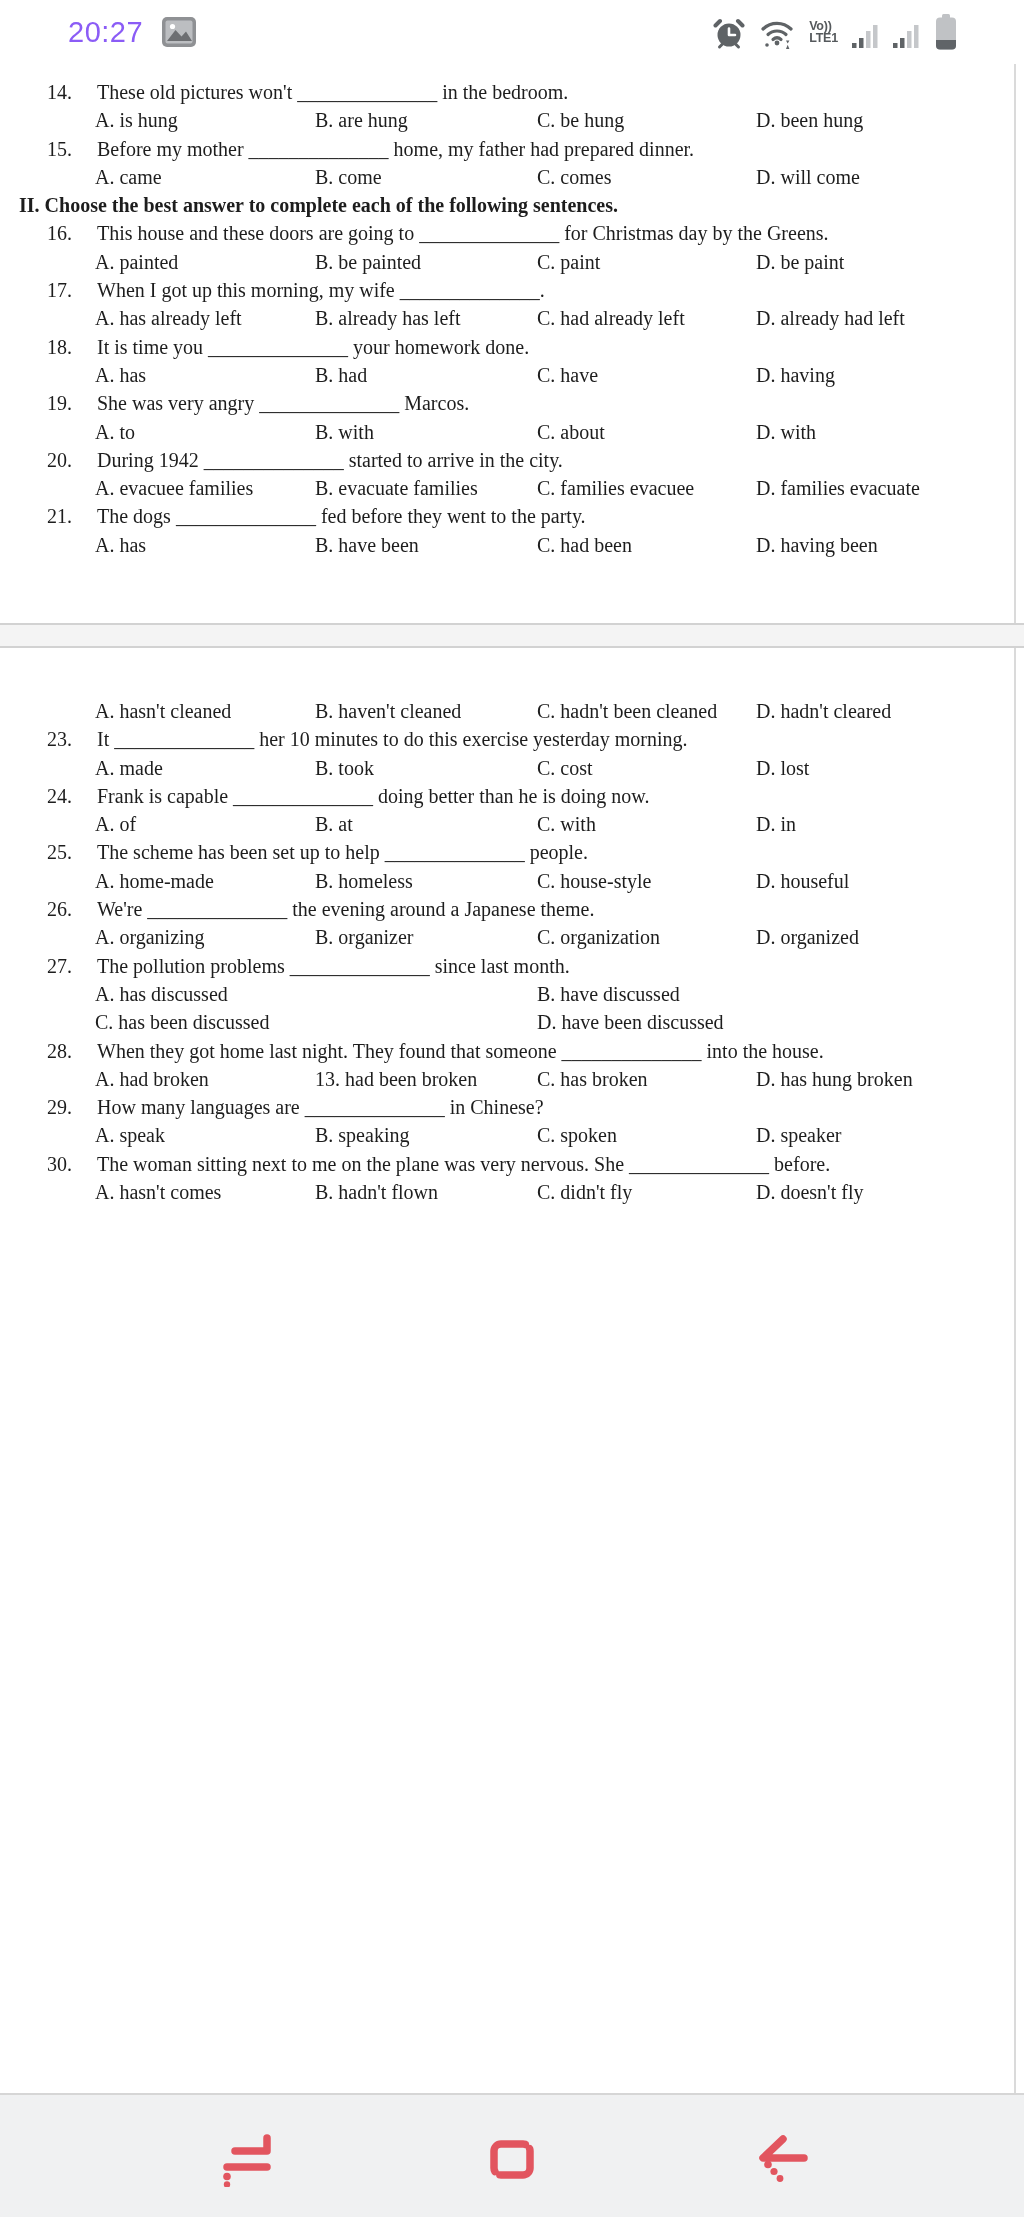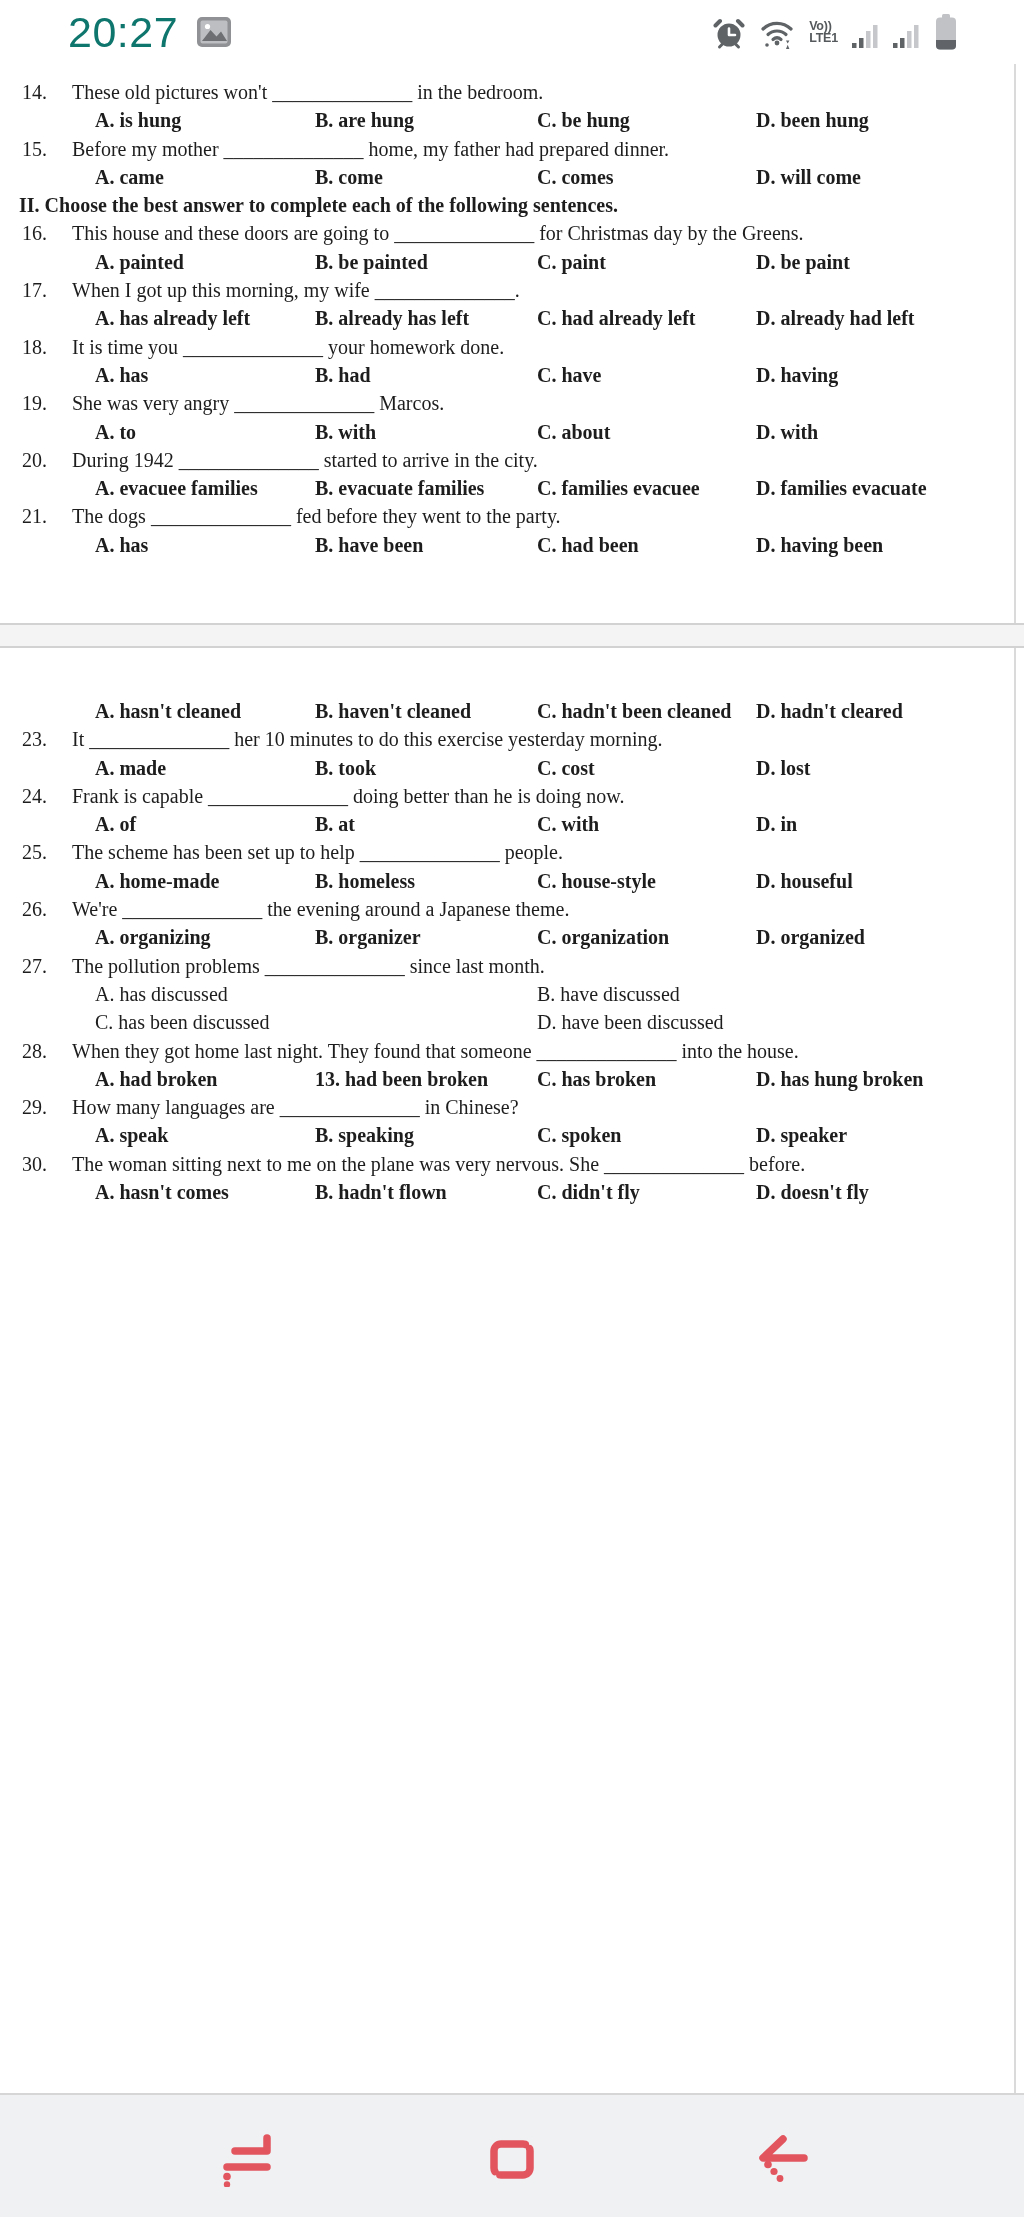--- a/index.html
+++ b/index.html
@@ -7,38 +7,38 @@
     width:1024px;height:2217px;background:#ffffff;overflow:hidden;
     font-family:"Liberation Serif",serif;position:relative;
   }
   
   .statusbar{
     height:64px;background:#ffffff;display:flex;align-items:center;
     justify-content:space-between;padding:0 66px 0 68px;box-sizing:border-box;
     font-family:"Liberation Sans",sans-serif;
   }
   .sb-left{display:flex;align-items:center;gap:18px;}
-  .sb-time{font-size:43px;color:#0f766e;letter-spacing:0.5px;}
+  .sb-time{font-size:29px;color:#8b5cf6;letter-spacing:0.5px;}
   .sb-right{display:flex;align-items:flex-end;gap:14px;}
   .volte{
     font-size:12.5px;line-height:12px;font-weight:bold;color:#55595c;
     letter-spacing:-0.2px;padding-bottom:6px;
   }
   .sb-icon{display:block;}
   
   .doc{color:#1d1d1d;font-size:20px;line-height:28.3px;filter:blur(0.3px);}
   .page{background:#ffffff;width:1016px;border-right:2px solid #dadada;box-sizing:border-box;}
   .page1{height:559px;padding-top:14px;}
   .pagegap{height:25px;background:#f4f4f4;border-top:2px solid #d2d2d2;border-bottom:2px solid #d2d2d2;box-sizing:border-box;width:1024px;}
   .page2{height:1445px;padding-top:49px;}
-  .qline{display:flex;padding-left:22px;}
+  .qline{display:flex;padding-left:47px;}
   .qnum{width:50px;flex:none;}
   .qtext{flex:1;white-space:nowrap;}
   .sheader{font-weight:bold;padding-left:19px;white-space:nowrap;}
-  .opt4{display:grid;grid-template-columns:220px 222px 219px 1fr;margin-left:95px;white-space:nowrap;font-weight:bold;}
+  .opt4{display:grid;grid-template-columns:220px 222px 219px 1fr;margin-left:95px;white-space:nowrap;}
   .opt2{display:grid;grid-template-columns:442px 1fr;margin-left:95px;white-space:nowrap;}
   
   .navbar{
     height:124px;background:#f0f1f2;border-top:2px solid #d6d6d6;
     box-sizing:border-box;position:relative;
   }
   .navbtn{position:absolute;top:36px;width:56px;height:56px;background:transparent;border:none;padding:0;cursor:pointer;}
   .navbtn svg{display:block;}
   .nav-recents{left:217px;}
   .nav-home{left:482px;}

